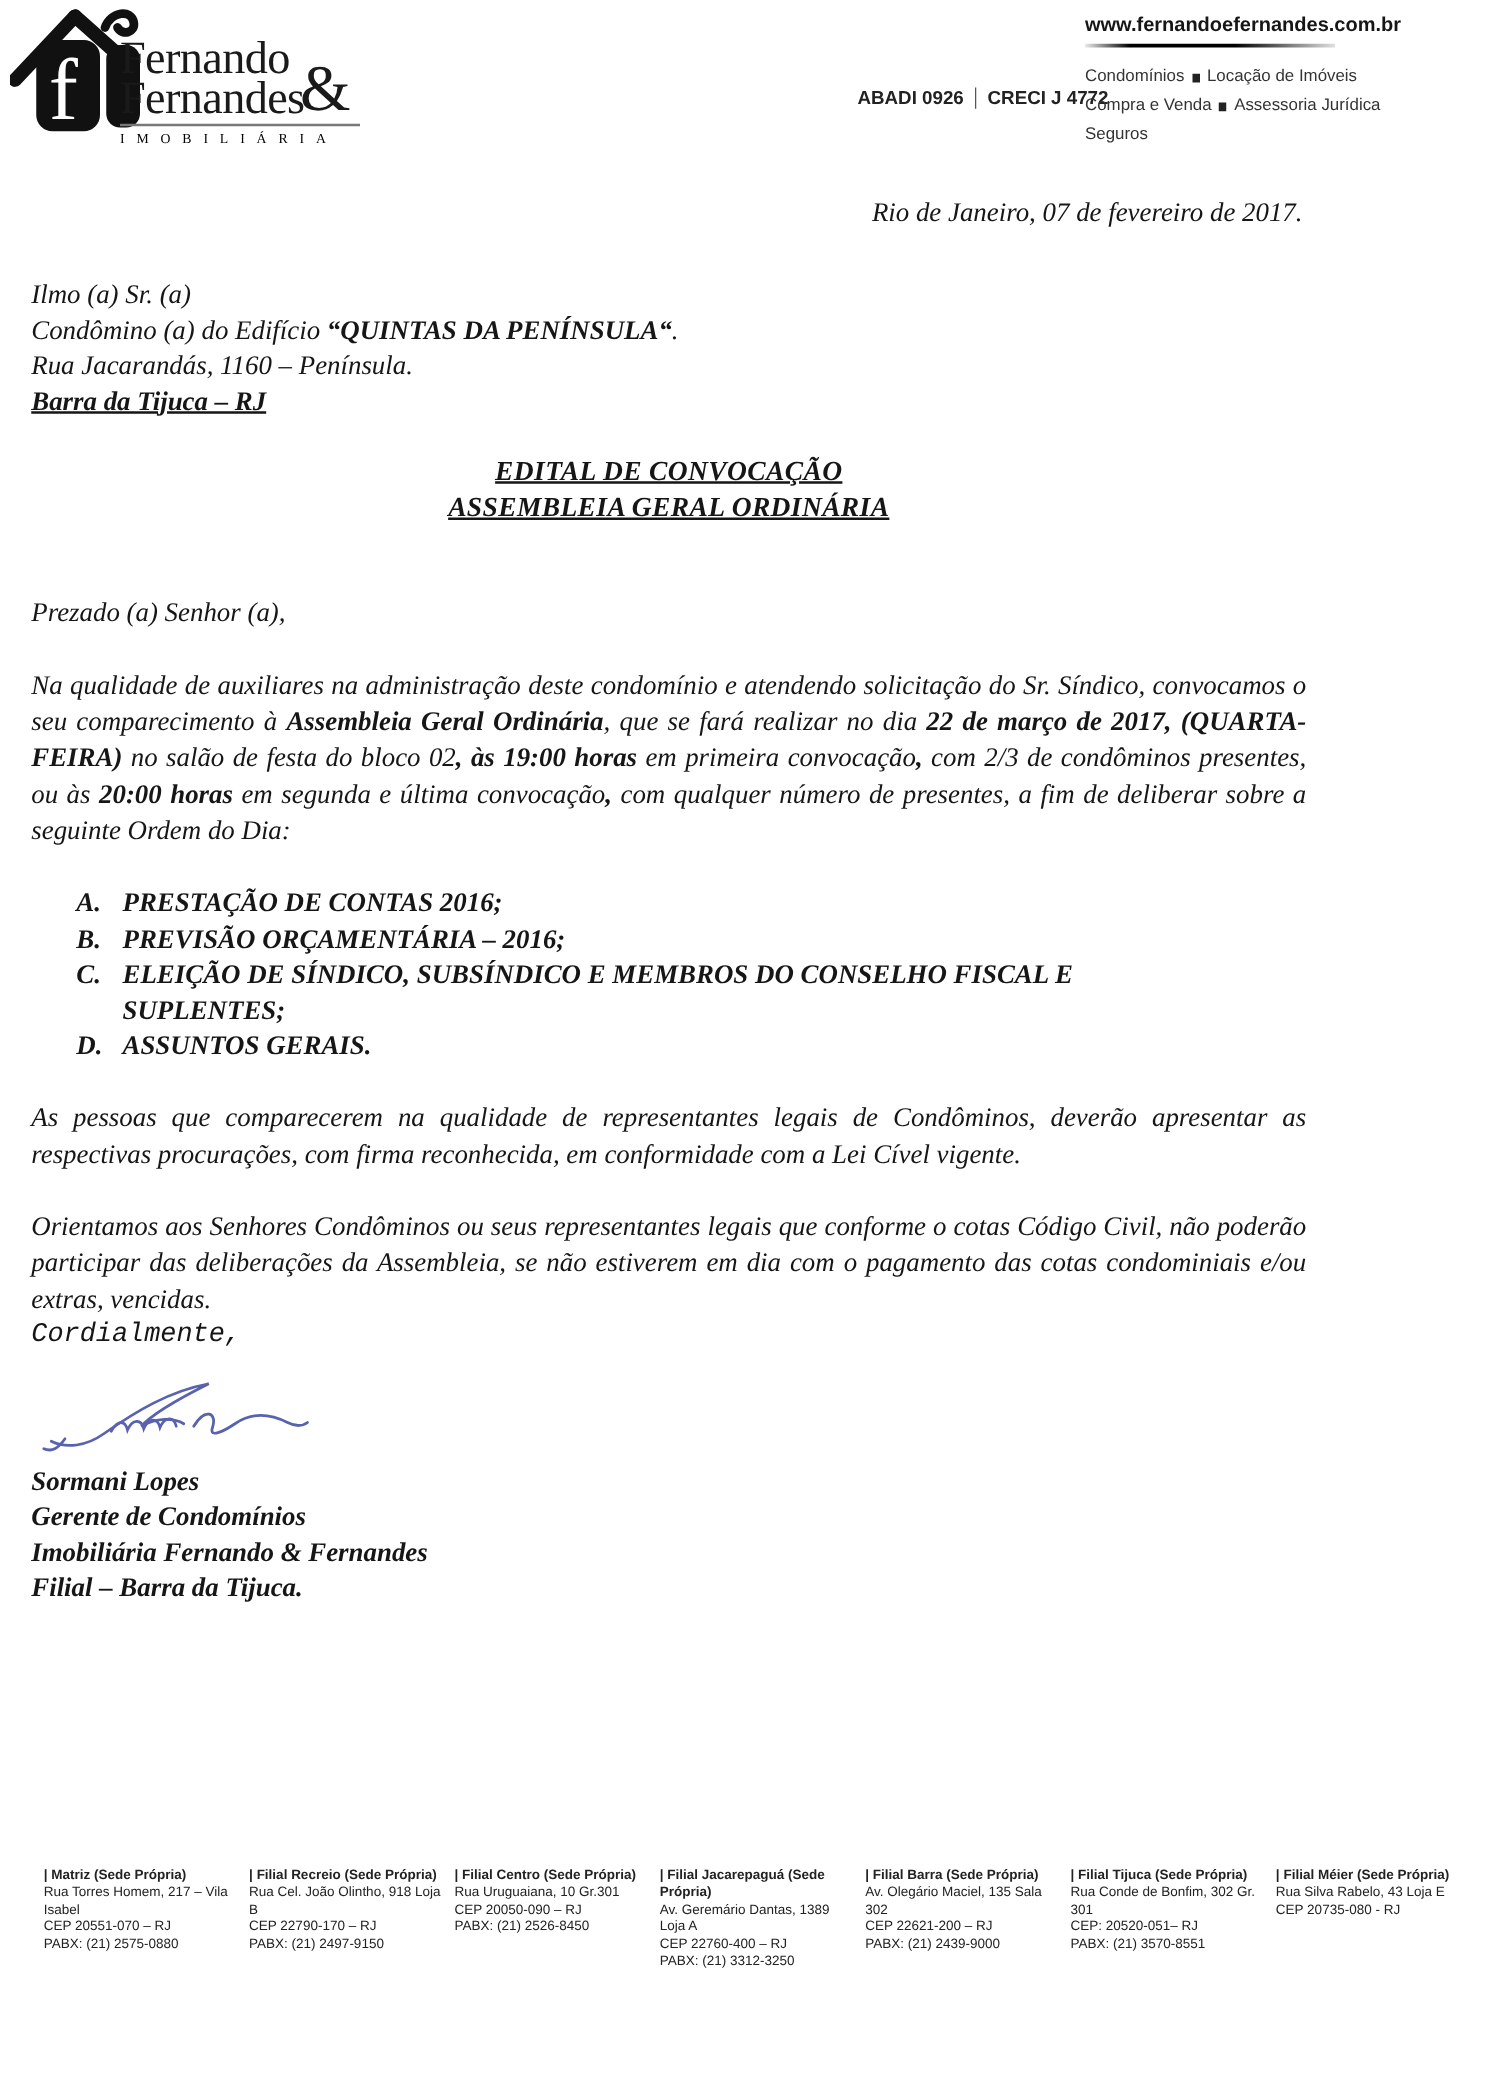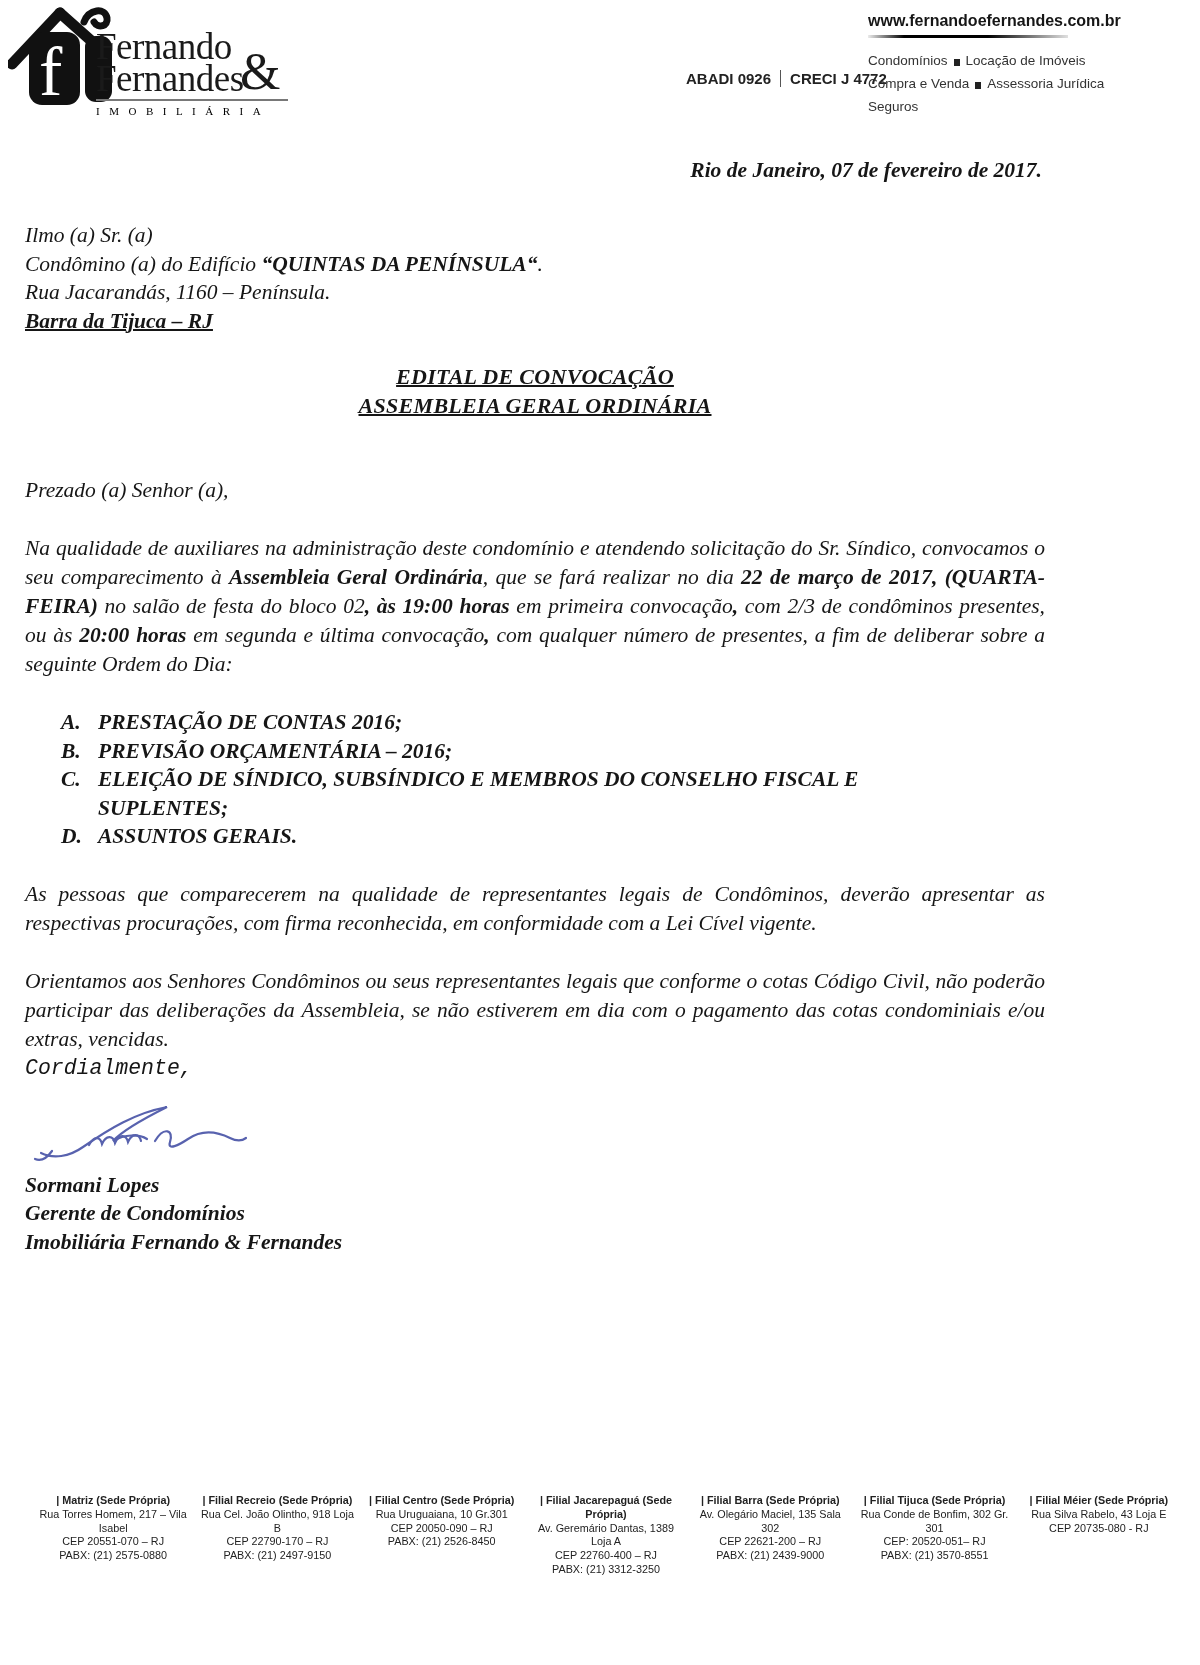--- a/index.html
+++ b/index.html
@@ -28,21 +28,21 @@
   .header-right { position:absolute; left:868px; top:12px; width:250px; font-family:"Liberation Sans", sans-serif; }
   .website { font-weight:bold; font-size:16px; color:#161616; }
   .website-rule { margin-top:5px; height:3px; width:200px;
     background:linear-gradient(90deg, rgba(0,0,0,0.08), #000 18%, #000 60%, rgba(0,0,0,0.12)); }
   .services { margin-top:11px; font-size:13.5px; color:#333; line-height:23px; }
   .svc-sep { display:inline-block; width:6px; height:7px; background:#222; margin:0 6px; vertical-align:-1px; }
 
   
   .content { position:absolute; left:25px; top:156px; width:1020px;
     font-style:italic; font-size:21.5px; line-height:29px; color:#161616; }
-  .date { text-align:right; padding-right:3px;font-weight:bold; }
+  .date { text-align:right; padding-right:3px; }
   .addressee { margin-top:36px; line-height:28.5px; }
   .addr-underline { font-weight:bold; text-decoration:underline; text-decoration-thickness:2px; }
   .title-block { margin-top:27px; text-align:center; font-weight:bold; font-size:22px; line-height:29px; }
   .doc-title { text-decoration:underline; text-decoration-thickness:2px; letter-spacing:0.3px; }
   .salutation { margin-top:56px; }
   .para { text-align:justify; }
   .p-intro { margin-top:29px; }
   .b { font-weight:bold; }
   .order-list { margin-top:29px; margin-left:36px; font-weight:bold; line-height:28.5px; }
   .oi { display:flex; }
@@ -51,21 +51,21 @@
   .p-rep { margin-top:29px; }
   .p-civ { margin-top:29px; }
   .closing { margin-top:26px; }
   .closing2 { margin-top:0;font-family:Liberation Mono, monospace; }
   .sig-svg { display:block; margin:18px 0 0 2px; }
   .sig-block { margin-top:6px; font-weight:bold; line-height:28.5px; }
 
   
   .offices { position:absolute; left:35px; top:1494px; width:1150px; display:flex;
     font-family:"Liberation Sans", sans-serif; font-size:10.8px; line-height:13.8px; color:#222; }
-  .office { flex:1 1 0; padding-right:8px;text-align:center; }
+  .office { flex:1 1 0; padding-right:8px; }
   .office-h { font-weight:bold; }
 </style>
 </head>
 <body>
 
 <div class="page">
 
   <svg class="logo-mark" width="118" height="110" viewBox="0 0 118 110" aria-hidden="true">
     <path d="M4 62 L52 11" stroke="#111" stroke-width="11" stroke-linecap="round" fill="none"></path>
     <path d="M52 11 L97 51" stroke="#111" stroke-width="11" stroke-linecap="round" fill="none"></path>
@@ -151,20 +151,21 @@
         <path d="M14 52 C 26 58, 42 56, 56 46 C 82 28, 108 12, 140 6 C 120 16, 95 30, 86 40 C 98 33, 112 33, 120 38"></path>
         <path d="M62 44 c 5 -9 11 -9 13 -1 c 4 -9 11 -9 13 -1 c 4 -9 11 -9 13 -1 c 4 -9 11 -9 13 -1"></path>
         <path d="M128 40 c 9 -15 19 -11 15 1 c -3 9 9 3 18 -3 c 13 -9 28 -8 42 -1 c 6 3 12 3 16 0"></path>
       </g>
     </svg>
 
     <div class="sig-block">
       <div>Sormani Lopes</div>
       <div>Gerente de Condomínios</div>
       <div>Imobiliária Fernando &amp; Fernandes</div>
+      <div>Filial – Barra da Tijuca.</div>
     </div>
   </main>
 
   <footer class="offices" id="offices">
       <div class="office">
         <div class="office-h">| Matriz (Sede Própria)</div>
         <div>Rua Torres Homem, 217 – Vila Isabel</div>
         <div>CEP 20551-070 – RJ</div>
         <div>PABX: (21) 2575-0880</div>
       </div>

